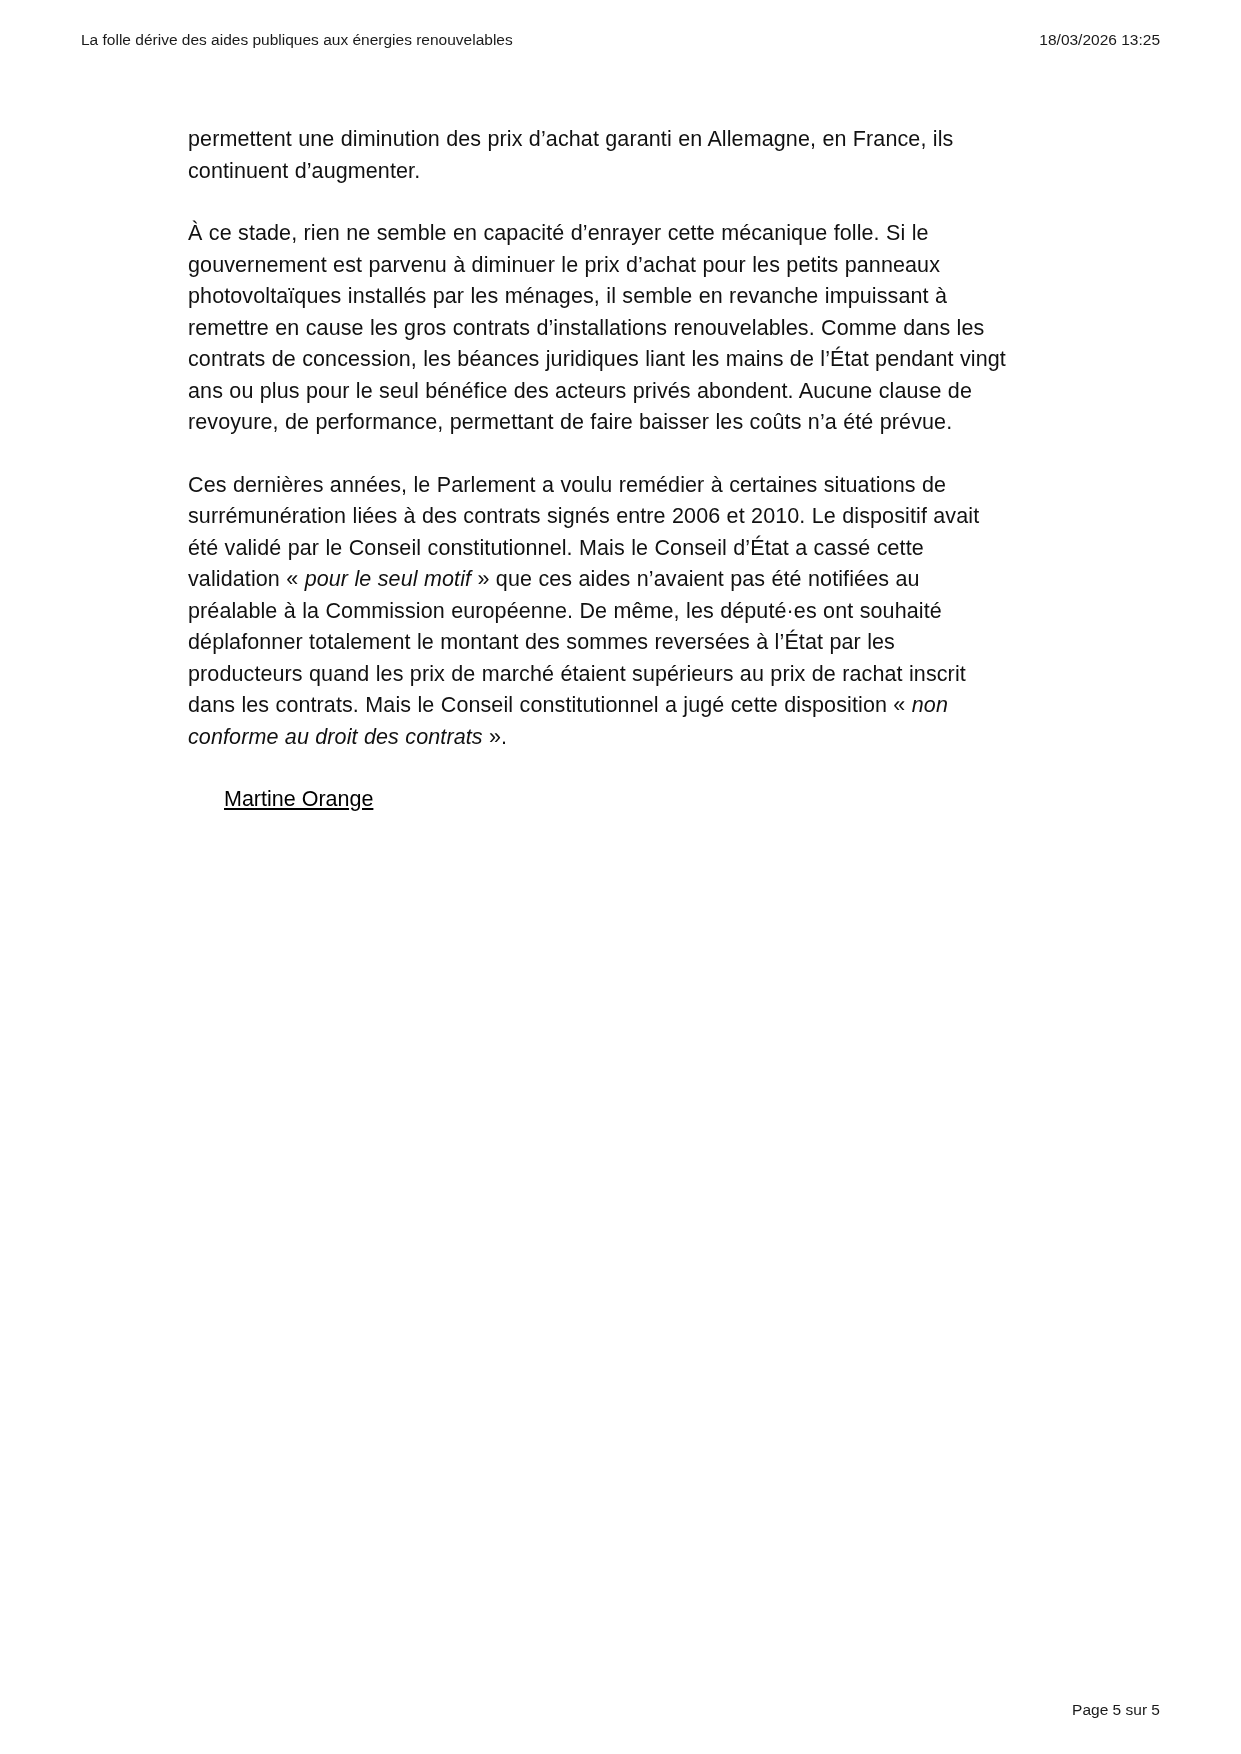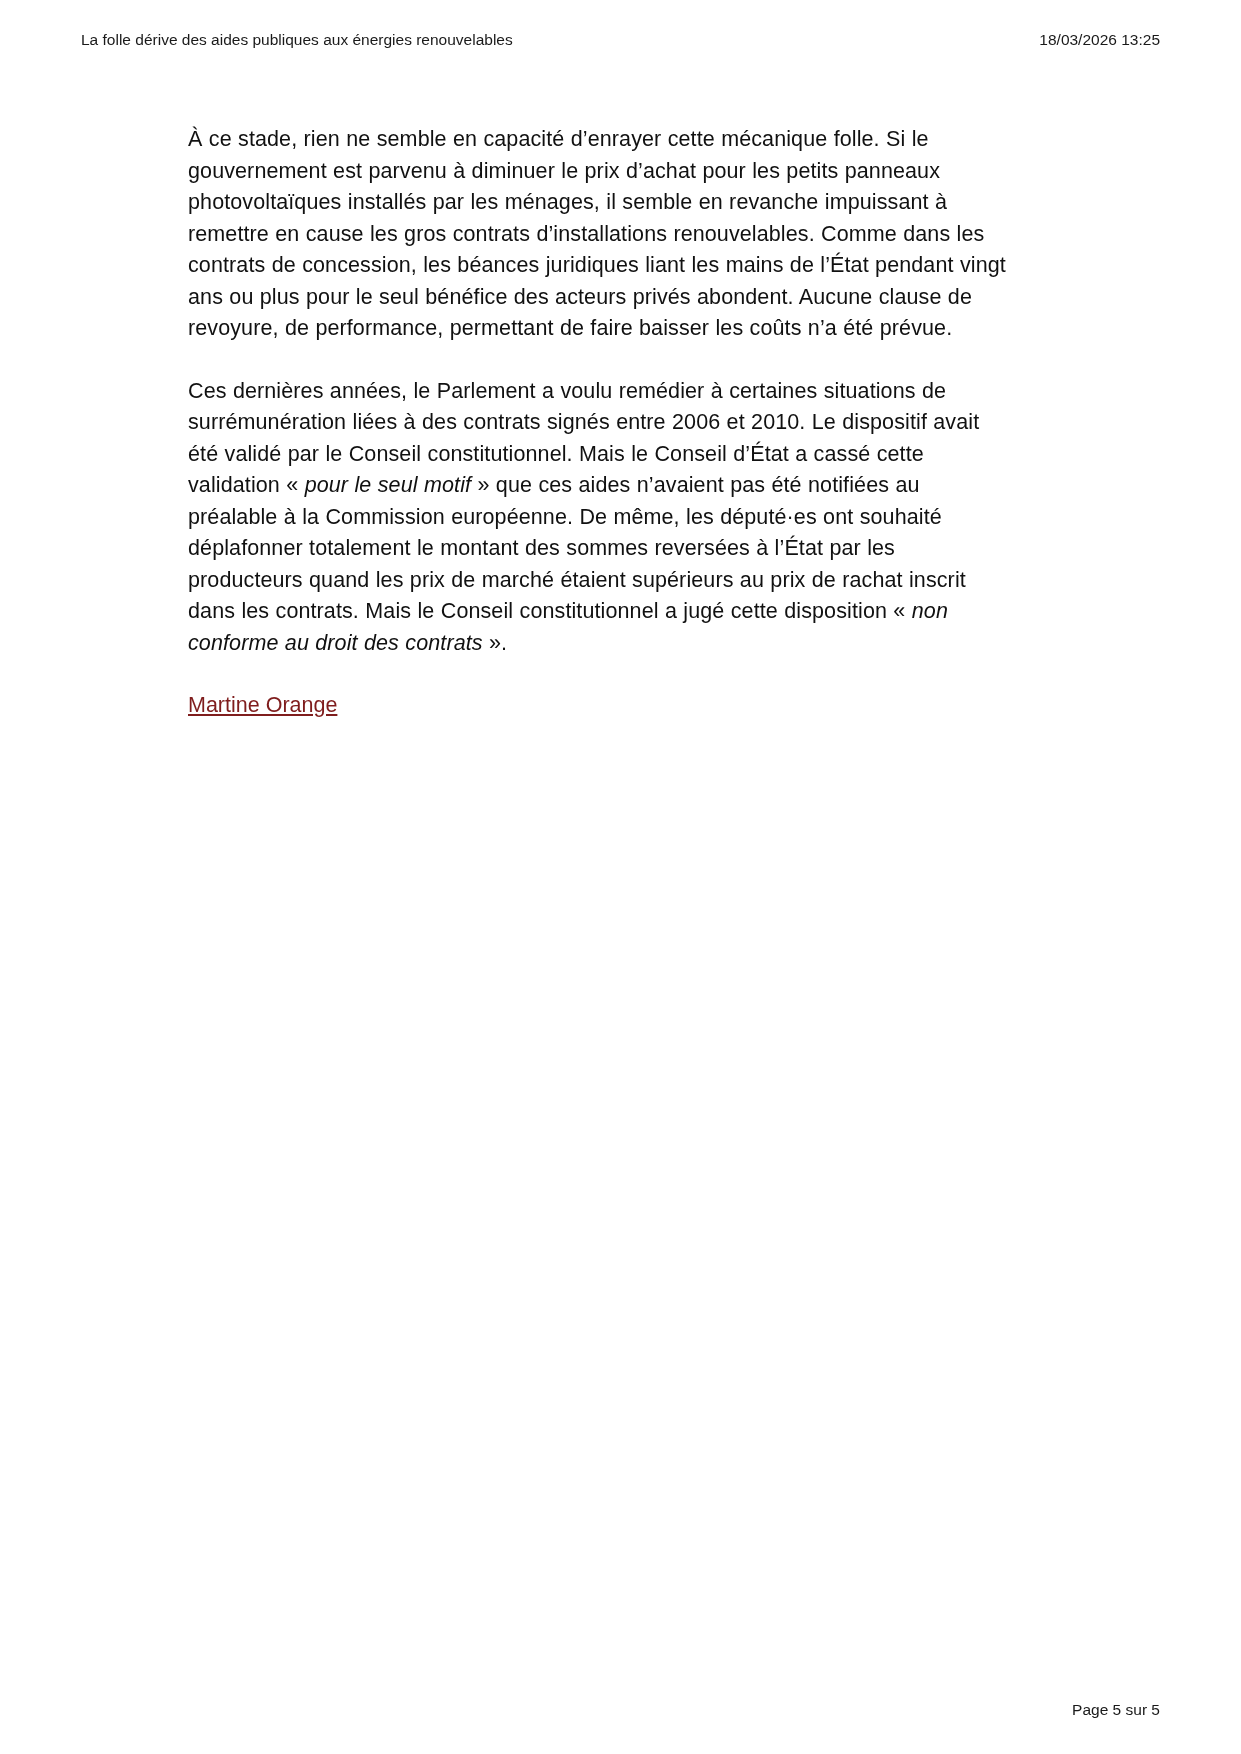--- a/index.html
+++ b/index.html
@@ -88,25 +88,26 @@
 <body>
 
 <div class="page">
 
   <div class="page-header">
     <span class="hdr-title">La folle dérive des aides publiques aux énergies renouvelables</span>
     <span class="hdr-date">18/03/2026 13:25</span>
   </div>
 
   <div class="content">
+    <p class="para">permettent une diminution des prix d’achat garanti en Allemagne, en France, ils continuent d’augmenter.</p>
     <p class="para">À ce stade, rien ne semble en capacité d’enrayer cette mécanique folle. Si le gouvernement est parvenu à diminuer le prix d’achat pour les petits panneaux photovoltaïques installés par les ménages, il semble en revanche impuissant à remettre en cause les gros contrats d’installations renouvelables. Comme dans les contrats de concession, les béances juridiques liant les mains de l’État pendant vingt ans ou plus pour le seul bénéfice des acteurs privés abondent. Aucune clause de revoyure, de performance, permettant de faire baisser les coûts n’a été prévue.</p>
     <p class="para">Ces dernières années, le Parlement a voulu remédier à certaines situations de surrémunération liées à des contrats signés entre 2006 et 2010. Le dispositif avait été validé par le Conseil constitutionnel. Mais le Conseil d’État a cassé cette validation « <em>pour le seul motif</em> » que ces aides n’avaient pas été notifiées au préalable à la Commission européenne. De même, les député·es ont souhaité déplafonner totalement le montant des sommes reversées à l’État par les producteurs quand les prix de marché étaient supérieurs au prix de rachat inscrit dans les contrats. Mais le Conseil constitutionnel a jugé cette disposition « <em>non conforme au droit des contrats</em> ».</p>
 
     <div class="byline">
-      <a href="#" style="color: #7f1d1d;">Martine Orange</a>
+      <a href="#" style="color: #000000; margin-left: 36px;">Martine Orange</a>
     </div>
   </div>
 
   <div class="page-footer">
     <span>Page 5 sur 5</span>
   </div>
 
 </div>
 
 </body></html>

